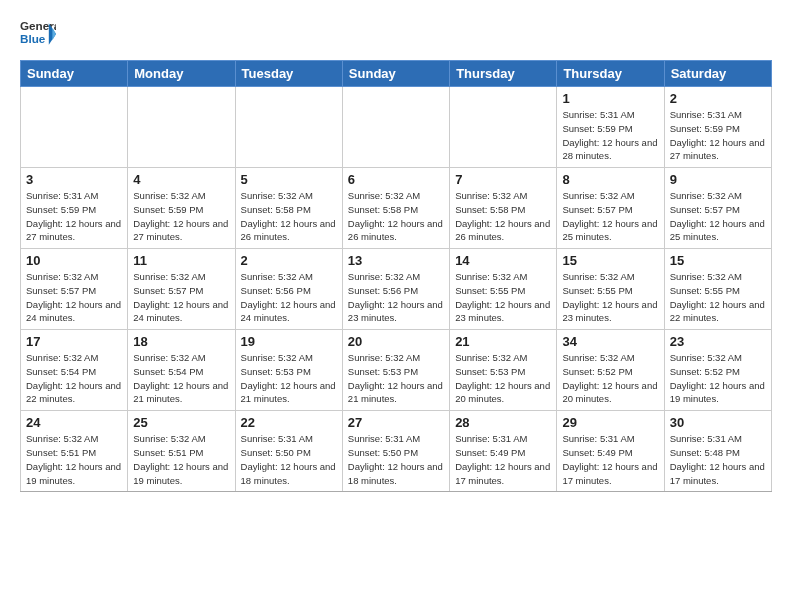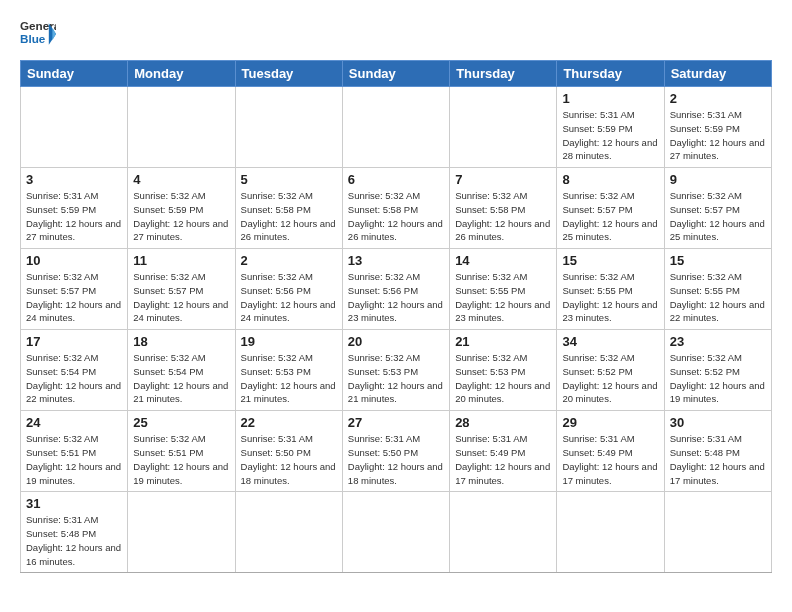--- a/index.html
+++ b/index.html
@@ -311,29 +311,15 @@
 Sunset: 5:49 PM
 Daylight: 12 hours and 17 minutes.</div>
           </td>
           <td>
             <span class="day-number">30</span>
             <div class="day-info" style="white-space: pre-line;">Sunrise: 5:31 AM
 Sunset: 5:48 PM
 Daylight: 12 hours and 17 minutes.</div>
           </td>
         </tr>
-        <tr class="week-row">
-          <td>
-            <span class="day-number">31</span>
-            <div class="day-info" style="white-space: pre-line;">Sunrise: 5:31 AM
-Sunset: 5:48 PM
-Daylight: 12 hours and 16 minutes.</div>
-          </td>
-          <td class="empty-cell"></td>
-          <td class="empty-cell"></td>
-          <td class="empty-cell"></td>
-          <td class="empty-cell"></td>
-          <td class="empty-cell"></td>
-          <td class="empty-cell"></td>
-        </tr>
       </tbody>
   </table>
 </div>
 
 </body></html>

